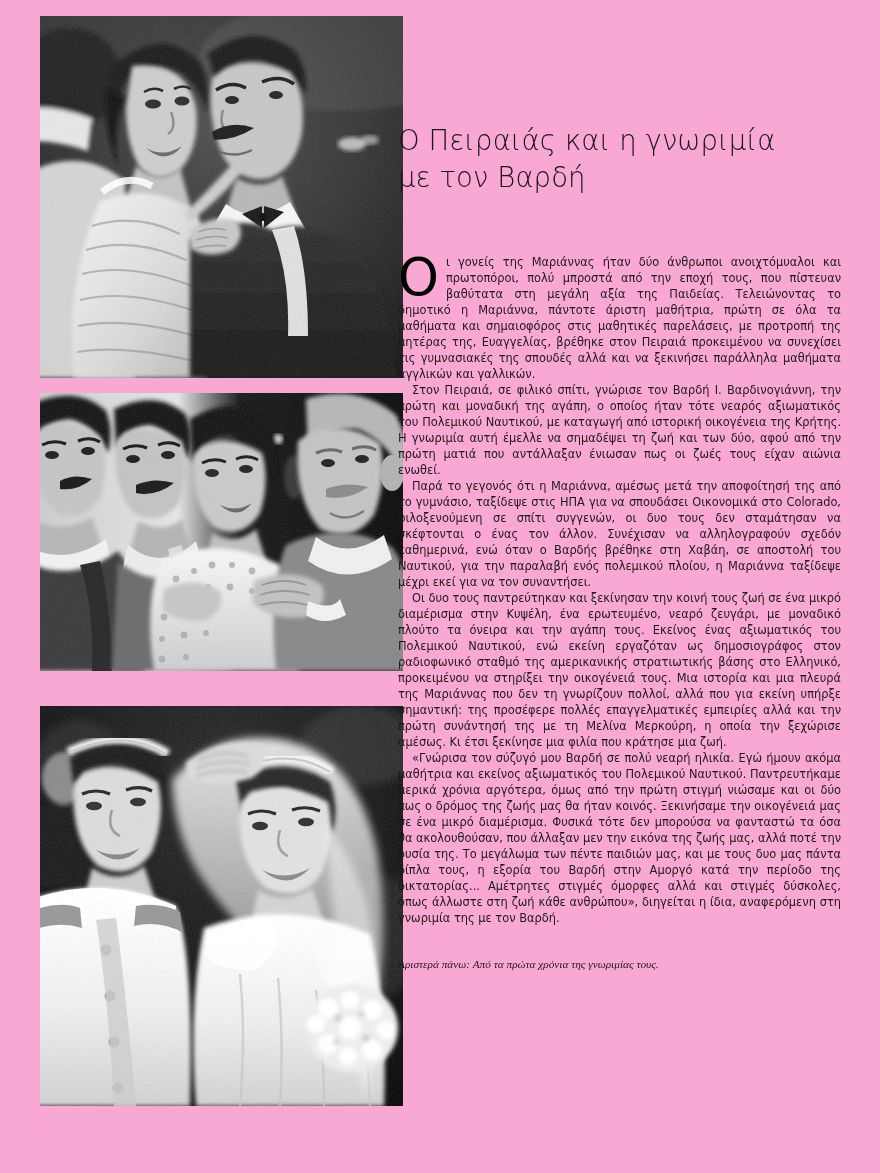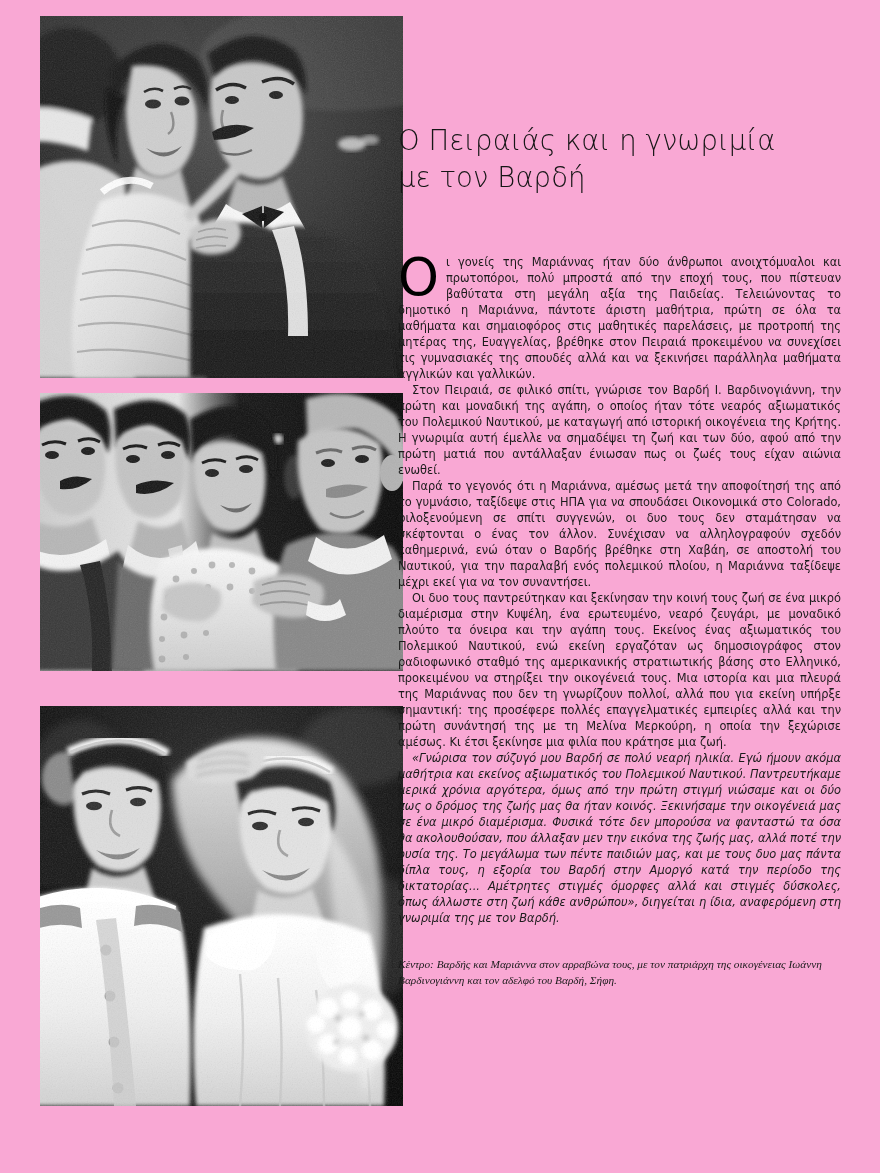--- a/index.html
+++ b/index.html
@@ -73,21 +73,21 @@
     margin: 0;
     font-family: "DejaVu Sans", sans-serif;
     font-size: 11.4px;
     line-height: 16.0px;
     text-align: justify;
     text-indent: 14px;
     color: #1b1b1b;
     hyphens: auto;
   }
   .para.first { text-indent: 0; }
-  .para.quote { font-style: italic; }
+  .para.quote { }
 
   .dropcap {
     float: left;
     font-family: "DejaVu Sans", sans-serif;
     font-weight: 400;
     font-size: 52px;
     line-height: 42px;
     padding: 2px 7px 0 0;
     color: #000;
   }
@@ -518,19 +518,19 @@
 
       <p class="para">Παρά το γεγονός ότι η Μαριάννα, αμέσως μετά την αποφοίτησή της από το γυμνάσιο, ταξίδεψε στις ΗΠΑ για να σπουδάσει Οικονομικά στο Colorado, φιλοξενούμενη σε σπίτι συγγενών, οι δυο τους δεν σταμάτησαν να σκέφτονται ο ένας τον άλλον. Συνέχισαν να αλληλογραφούν σχεδόν καθημερινά, ενώ όταν ο Βαρδής βρέθηκε στη Χαβάη, σε αποστολή του Ναυτικού, για την παραλαβή ενός πολεμικού πλοίου, η Μαριάννα ταξίδεψε μέχρι εκεί για να τον συναντήσει.</p>
 
       <p class="para">Οι δυο τους παντρεύτηκαν και ξεκίνησαν την κοινή τους ζωή σε ένα μικρό διαμέρισμα στην Κυψέλη, ένα ερωτευμένο, νεαρό ζευγάρι, με μοναδικό πλούτο τα όνειρα και την αγάπη τους. Εκείνος ένας αξιωματικός του Πολεμικού Ναυτικού, ενώ εκείνη εργαζόταν ως δημοσιογράφος στον ραδιοφωνικό σταθμό της αμερικανικής στρατιωτικής βάσης στο Ελληνικό, προκειμένου να στηρίξει την οικογένειά τους. Μια ιστορία και μια πλευρά της Μαριάννας που δεν τη γνωρίζουν πολλοί, αλλά που για εκείνη υπήρξε σημαντική: της προσέφερε πολλές επαγγελματικές εμπειρίες αλλά και την πρώτη συνάντησή της με τη Μελίνα Μερκούρη, η οποία την ξεχώρισε αμέσως. Κι έτσι ξεκίνησε μια φιλία που κράτησε μια ζωή.</p>
 
       <p class="para quote">«Γνώρισα τον σύζυγό μου Βαρδή σε πολύ νεαρή ηλικία. Εγώ ήμουν ακόμα μαθήτρια και εκείνος αξιωματικός του Πολεμικού Ναυτικού. Παντρευτήκαμε μερικά χρόνια αργότερα, όμως από την πρώτη στιγμή νιώσαμε και οι δύο πως ο δρόμος της ζωής μας θα ήταν κοινός. Ξεκινήσαμε την οικογένειά μας σε ένα μικρό διαμέρισμα. Φυσικά τότε δεν μπορούσα να φανταστώ τα όσα θα ακολουθούσαν, που άλλαξαν μεν την εικόνα της ζωής μας, αλλά ποτέ την ουσία της. Το μεγάλωμα των πέντε παιδιών μας, και με τους δυο μας πάντα δίπλα τους, η εξορία του Βαρδή στην Αμοργό κατά την περίοδο της δικτατορίας... Αμέτρητες στιγμές όμορφες αλλά και στιγμές δύσκολες, όπως άλλωστε στη ζωή κάθε ανθρώπου», διηγείται η ίδια, αναφερόμενη στη γνωριμία της με τον Βαρδή.</p>
 
     </div>
 
     <div class="captions">
-      <p class="caption">Κέντρο: Βαρδής και Μαριάννα στον αρραβώνα τους, με τον πατριάρχη της οικογένειας Ιωάννη Βαρδινογιάννη και τον αδελφό του Βαρδή, Σήφη.</p>
+      <p class="caption">Αριστερά πάνω: Από τα πρώτα χρόνια της γνωριμίας τους.</p>
     </div>
 
   </div>
 
 
 </div>
 
 </body></html>

